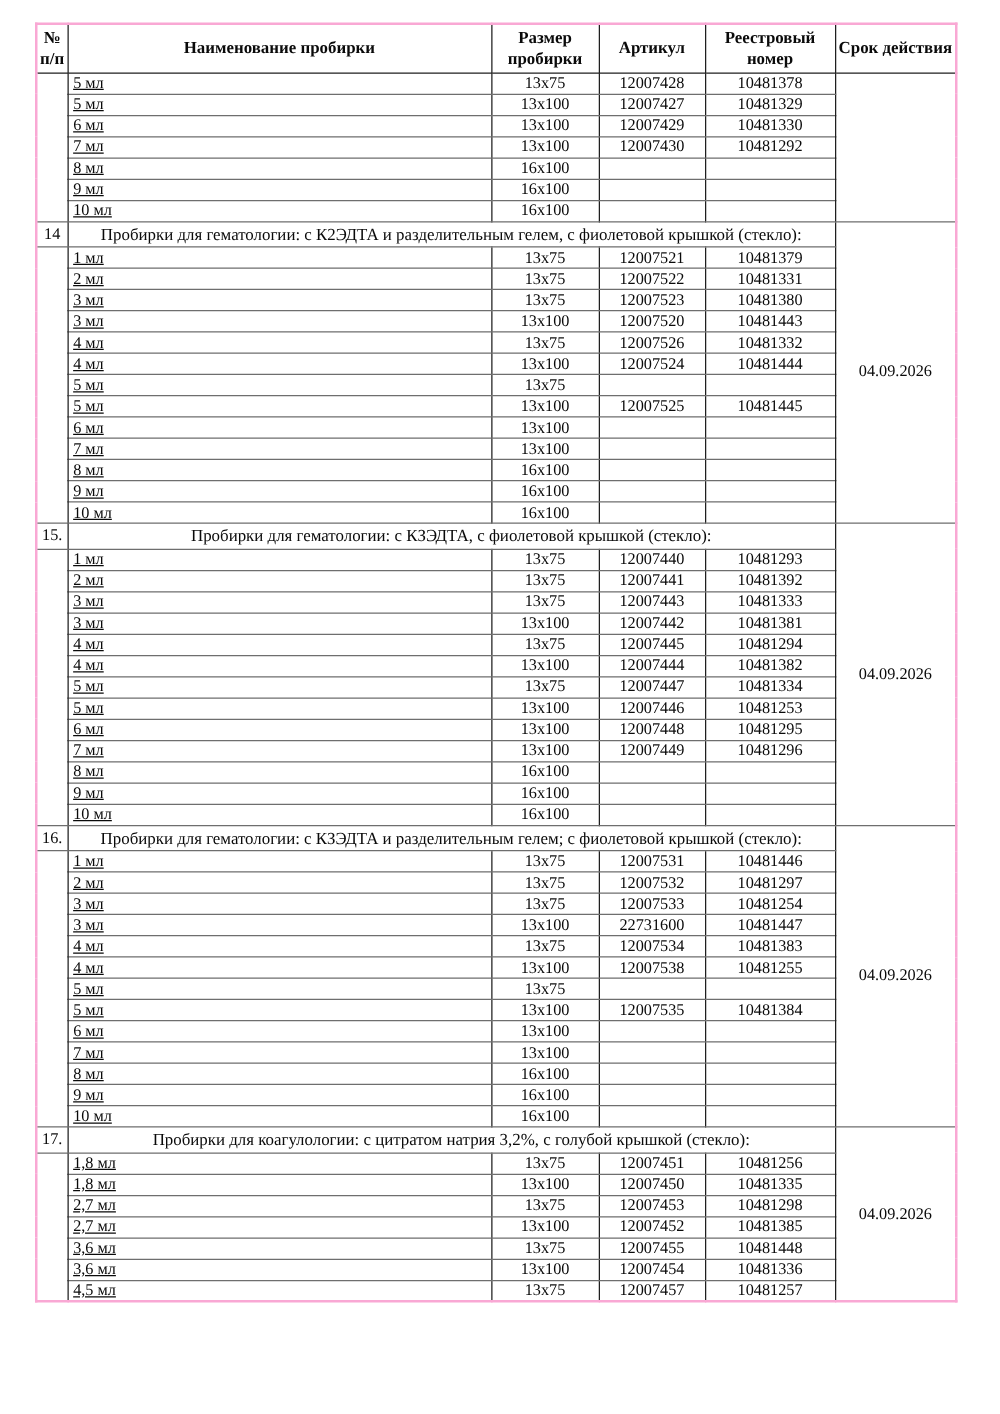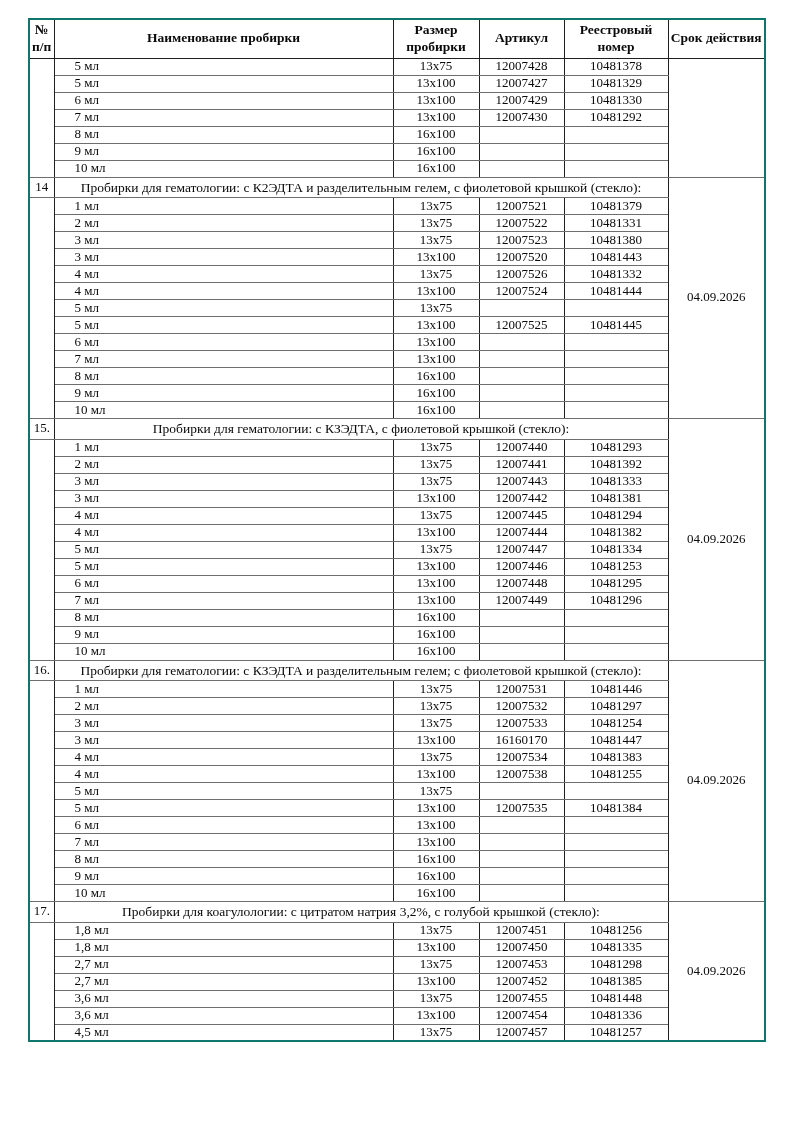--- a/index.html
+++ b/index.html
@@ -16,21 +16,21 @@
     color: #0a0a0a;
     overflow: hidden;
   }
   table.registry {
     position: absolute;
     left: 28px;
     top: 18px;
     width: 736px;
     border-collapse: collapse;
     table-layout: fixed;
-    border: 2px solid #0f766e;
+    border: 2px solid #f9a8d4;
   }
   table.registry th,
   table.registry td {
     border-left: 1px solid #1f1f1f;
     border-right: 1px solid #1f1f1f;
     border-top: 1px solid #6e6e6e;
     border-bottom: 1px solid #6e6e6e;
     overflow: hidden;
     white-space: normal;
   }
@@ -50,21 +50,22 @@
     height: 17px;
   }
   td {
     font-size: 13px;
     line-height: 1.15;
     vertical-align: middle;
     padding: 0 2px;
   }
   td.c-name {
     text-align: left;
-    padding-left: 20px;
+    padding-left: 4px;
+    text-decoration: underline;
   }
   td.c-size, td.c-art, td.c-reg {
     text-align: center;
   }
   td.c-secnum {
     text-align: center;
     vertical-align: middle;
     font-size: 13px;
   }
   td.c-title {
@@ -341,21 +342,21 @@
         </tr>
         <tr class="data-row">
           <td class="c-name">3 мл</td>
           <td class="c-size">13x75</td>
           <td class="c-art">12007533</td>
           <td class="c-reg">10481254</td>
         </tr>
         <tr class="data-row">
           <td class="c-name">3 мл</td>
           <td class="c-size">13x100</td>
-          <td class="c-art">16160170</td>
+          <td class="c-art">22731600</td>
           <td class="c-reg">10481447</td>
         </tr>
         <tr class="data-row">
           <td class="c-name">4 мл</td>
           <td class="c-size">13x75</td>
           <td class="c-art">12007534</td>
           <td class="c-reg">10481383</td>
         </tr>
         <tr class="data-row">
           <td class="c-name">4 мл</td>

